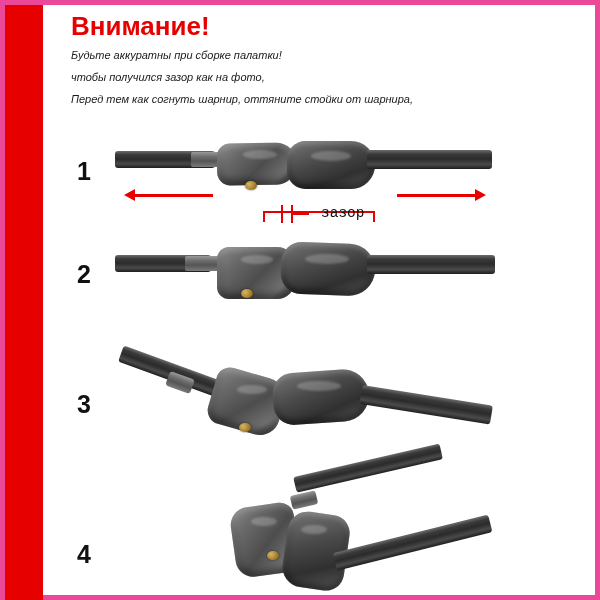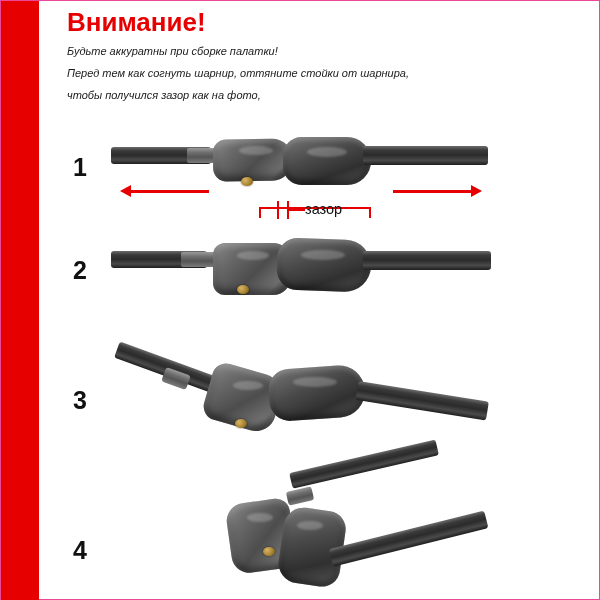--- a/index.html
+++ b/index.html
@@ -12,21 +12,21 @@
     background: #ffffff;
     font-family: "Liberation Sans", sans-serif;
     overflow: hidden;
     position: relative;
   }
   .page {
     position: relative;
     width: 600px;
     height: 600px;
     box-sizing: border-box;
-    border: 1px solid #ec4899;
+    border: 5px solid #ec4899;
   }
   .red-bar {
     position: absolute;
     left: 0;
     top: 0;
     width: 38px;
     height: 600px;
     background: #e60000;
   }
   .heading {
@@ -141,22 +141,22 @@
 <body>
 
 <div class="page">
 
   <div class="red-bar"></div>
 
   <div class="heading">Внимание!</div>
 
   <div class="body-text">
     <p>Будьте аккуратны при сборке палатки!</p>
+    <p>чтобы получился зазор как на фото,</p>
     <p>Перед тем как согнуть шарнир, оттяните стойки от шарнира,</p>
-    <p>чтобы получился зазор как на фото,</p>
   </div>
 
   <div class="step-num n1">1</div>
 
   <div>
 
     <div class="tube" style="left:110px; top:146px; width:100px; height:17px;"></div>
     <div class="tube-light" style="left:186px; top:147px; width:30px; height:15px; border-radius:2px;"></div>
 
     <div class="joint" style="left:212px; top:138px; width:80px; height:42px; transform:rotate(-1deg);"></div>
@@ -171,21 +171,21 @@
     <div class="arrow-head left" style="left:119px; top:184px;"></div>
     <div class="arrow-line" style="left:392px; top:189px; width:78px;"></div>
     <div class="arrow-head right" style="left:470px; top:184px;"></div>
   </div>
 
   <div>
     <div class="gap-bracket" style="left:258px; top:206px; width:108px; height:9px;"></div>
     <div class="gap-tick" style="left:276px; top:200px; height:18px;"></div>
     <div class="gap-tick" style="left:286px; top:200px; height:18px;"></div>
     <div class="gap-leader" style="left:286px; top:208px; width:18px;"></div>
-    <div class="gap-label" style="left:304px; top:200px;">зазор</div>
+    <div class="gap-label" style="left:316px; top:200px;font-family:Liberation Mono, monospace;">зазор</div>
   </div>
 
   <div class="step-num n2">2</div>
 
   <div>
     <div class="tube" style="left:110px; top:250px; width:96px; height:17px;"></div>
     <div class="tube-light" style="left:180px; top:251px; width:34px; height:15px; border-radius:2px;"></div>
     <div class="joint" style="left:212px; top:242px; width:78px; height:52px; border-radius:12px 18px 18px 12px;"></div>
     <div class="joint-dark" style="left:276px; top:238px; width:94px; height:52px; border-radius:22px 28px 28px 22px; transform:rotate(2deg);"></div>
     <div class="highlight" style="left:236px; top:250px; width:32px; height:9px;"></div>

